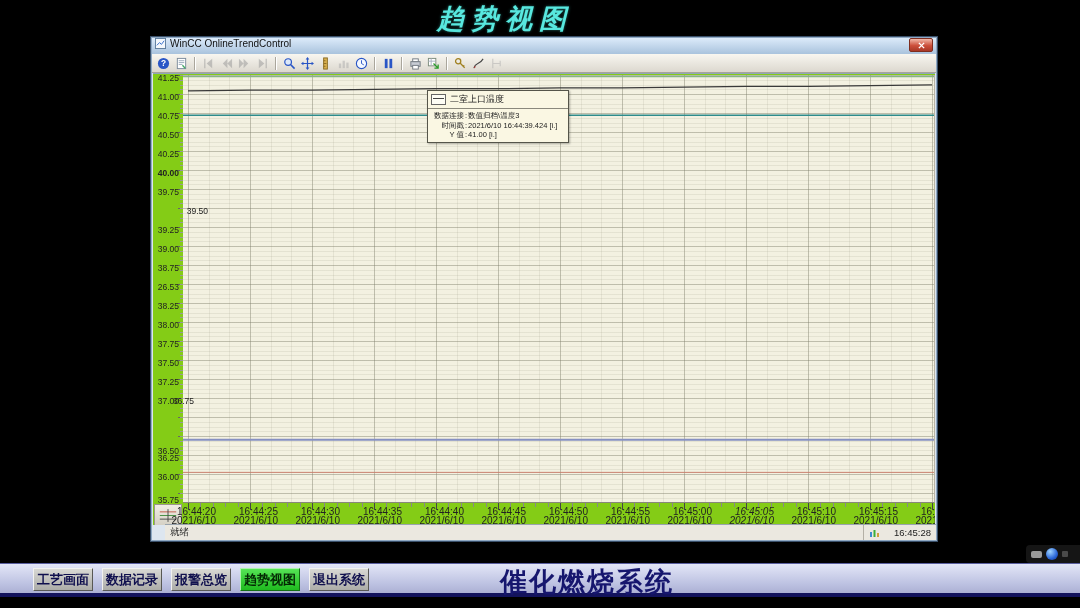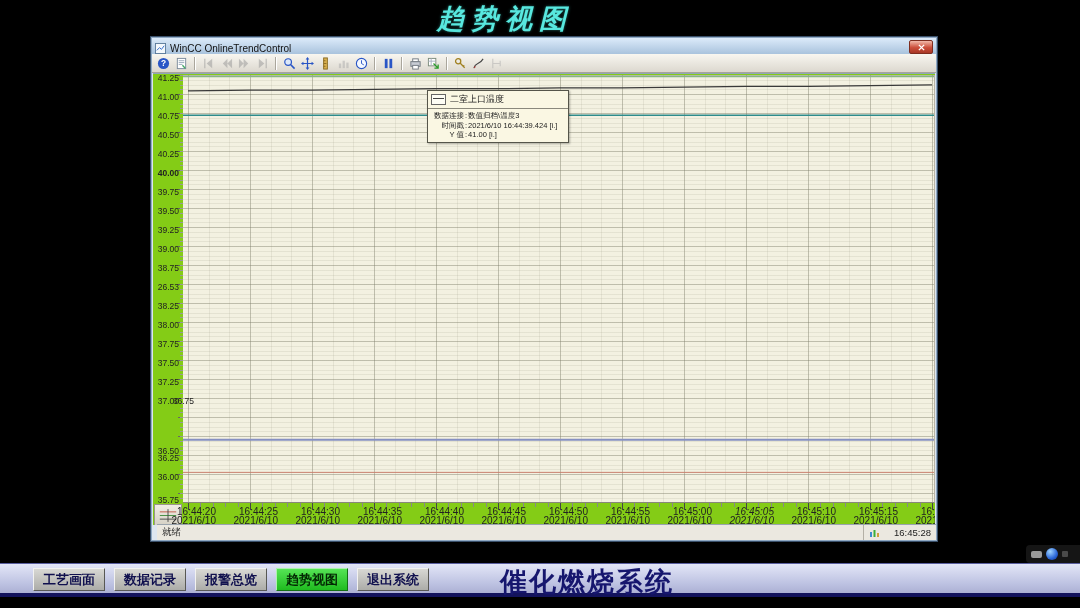--- a/index.html
+++ b/index.html
@@ -7,21 +7,21 @@
        font-family:"Liberation Sans",sans-serif;}
 
   .page-title{position:absolute;top:1px;left:0;width:1010px;text-align:center;
     font-family:"DejaVu Serif",serif;font-style:italic;font-weight:bold;
     font-size:27px;color:#58e8df;letter-spacing:7px;text-shadow:0 0 3px rgba(70,220,210,.5);}
 
   
   .win{position:absolute;left:150px;top:36px;width:786px;height:504px;background:#dde6f0;
     border:1px solid #3a506a;box-shadow:0 0 0 1px #8fa9c4 inset,2px 4px 10px rgba(0,0,0,.55);}
   .titlebar{position:absolute;top:1px;left:1px;right:1px;height:16px;
-    background:linear-gradient(#dcebfa,#a9c3dd);display:flex;align-items:flex-end;gap:4px;
+    background:linear-gradient(#dcebfa,#a9c3dd);display:flex;align-items:flex-start;gap:4px;
     padding:0 3px;font-size:10px;color:#111;}
   .win-icon{width:11px;height:11px;display:inline-flex}
   .close-btn{margin-left:auto;width:22px;height:12px;border:1px solid #7e2d1f;border-radius:2px;
     background:linear-gradient(#f2b9a9,#cc4f3b 55%,#a83726);display:flex;align-items:center;justify-content:center;}
   .close-btn svg{width:7px;height:7px}
 
   .toolbar{position:absolute;top:17px;left:1px;right:1px;height:19px;
     background:linear-gradient(#f8f6f0,#dcd8cf);border-bottom:1px solid #a8a49a;
     display:flex;align-items:center;padding:0 3px;gap:1px;box-sizing:border-box;}
   .tbtn{width:17px;height:16px;display:flex;align-items:center;justify-content:center;border-radius:2px;}
@@ -49,21 +49,21 @@
     background-image:
       repeating-linear-gradient(90deg,#444 0 1px,transparent 1px 62px),
       repeating-linear-gradient(90deg,#888 0 1px,transparent 1px 12.4px);
     background-position:5px 0,5px 0;background-size:100% 7px,100% 4px;background-repeat:no-repeat;}
   .xlab{position:absolute;top:433px;width:56px;text-align:right;font-size:10px;line-height:9px;color:#222;}
   .ruler-btn{position:absolute;left:1px;top:430px;width:26px;height:20px;
     background:linear-gradient(#f0ede5,#d5d1c5);border:1px solid #9a968c;
     display:flex;align-items:center;justify-content:center;}
   .ruler-btn svg{width:20px;height:15px}
 
-  .statusbar{position:absolute;left:6px;right:1px;bottom:1px;height:16px;background:#ebe8e0;
+  .statusbar{position:absolute;left:14px;right:1px;bottom:1px;height:16px;background:#ebe8e0;
     border-top:1px solid #9aa4ae;display:flex;align-items:center;font-size:9.5px;color:#222;padding:0 5px;box-sizing:border-box;}
   .status-right{margin-left:auto;display:flex;align-items:center;gap:14px;
     border-left:1px solid #b4b0a6;padding-left:5px;height:100%;}
 
   .tooltip{position:absolute;left:276px;top:53px;width:140px;background:#faf7e3;
     border:1px solid #55554a;box-shadow:1px 1px 2px rgba(0,0,0,.3);font-size:7.5px;color:#222;z-index:5;padding-bottom:2px;}
   .tooltip-header{display:flex;align-items:center;gap:4px;padding:2px 3px;border-bottom:1px solid #8a887c;
     font-size:9px;margin-bottom:2px;}
   .legend-chip{width:13px;height:9px;background:#fdfdf5;border:1px solid #666;position:relative;flex:0 0 auto;}
   .legend-chip::after{content:"";position:absolute;left:1px;right:1px;top:3px;border-top:1px solid #444;}
@@ -76,21 +76,21 @@
     border-radius:4px 0 0 4px;display:flex;align-items:center;gap:4px;padding:0 5px;box-sizing:border-box;}
   .tray-pill{width:11px;height:7px;background:#9a9a9a;border-radius:2px;}
   .tray-orb{width:12px;height:12px;border-radius:50%;
     background:radial-gradient(circle at 35% 30%,#9fd4ff,#2a66d8 60%,#0c2f86);}
   .tray-dot{width:6px;height:6px;background:#4a4a4a;border-radius:1px;}
 
   .taskbar{position:absolute;left:0;top:563px;width:1080px;height:34px;box-sizing:border-box;
     background:linear-gradient(#e3e6f7,#bcc1e1 70%,#acb0d4);
     border-top:1px solid #5a5fa0;border-bottom:4px solid #13135c;}
   .tb-buttons{position:absolute;left:33px;top:4px;display:flex;gap:9px;}
-  .tb-btn{height:21px;padding:0 9px;display:flex;align-items:center;cursor:default;
+  .tb-btn{height:21px;padding:0 3px;display:flex;align-items:center;cursor:default;
     background:linear-gradient(#d8d8d4,#acaca8);border:1px solid;
     border-color:#f2f2f0 #58585четыре;border-color:#f2f2f0 #585854 #585854 #f2f2f0;
     font-size:13px;font-weight:bold;color:#10104e;white-space:nowrap;}
   .tb-btn.active{background:linear-gradient(#55e455,#1fbb1f);color:#042804;
     border-color:#aef2ae #137013 #137013 #aef2ae;}
   .tb-title{position:absolute;left:500px;top:0;font-size:27px;font-weight:bold;color:#16166e;letter-spacing:2px;}
 </style>
 </head>
 <body>
 
@@ -244,21 +244,21 @@
           <path d="M11 1v14" stroke="#444"></path>
         </svg>
     </div>
   <div class="ylabel" style="top: 0.298932px;">41.25</div>
       <div class="ylabel" style="top: 19.2936px;">41.00</div>
       <div class="ylabel" style="top: 38.2883px;">40.75</div>
       <div class="ylabel" style="top: 57.2829px;">40.50</div>
       <div class="ylabel" style="top: 76.2776px;">40.25</div>
       <div class="ylabel" style="top: 95.2722px; font-weight: bold;">40.00</div>
       <div class="ylabel" style="top: 114.267px;">39.75</div>
-      <div class="ylabel" style="top: 133.262px;">39.50</div>
+      <div class="ylabel" style="top: 133.262px; padding-left: 29px;">39.50</div>
       <div class="ylabel" style="top: 152.256px;">39.25</div>
       <div class="ylabel" style="top: 171.251px;">39.00</div>
       <div class="ylabel" style="top: 190.246px;">38.75</div>
       <div class="ylabel" style="top: 209.24px;">26.53</div>
       <div class="ylabel" style="top: 228.235px;">38.25</div>
       <div class="ylabel" style="top: 247.23px;">38.00</div>
       <div class="ylabel" style="top: 266.224px;">37.75</div>
       <div class="ylabel" style="top: 285.219px;">37.50</div>
       <div class="ylabel" style="top: 304.214px;">37.25</div>
       <div class="ylabel" style="top: 323.208px;">37.00</div>

